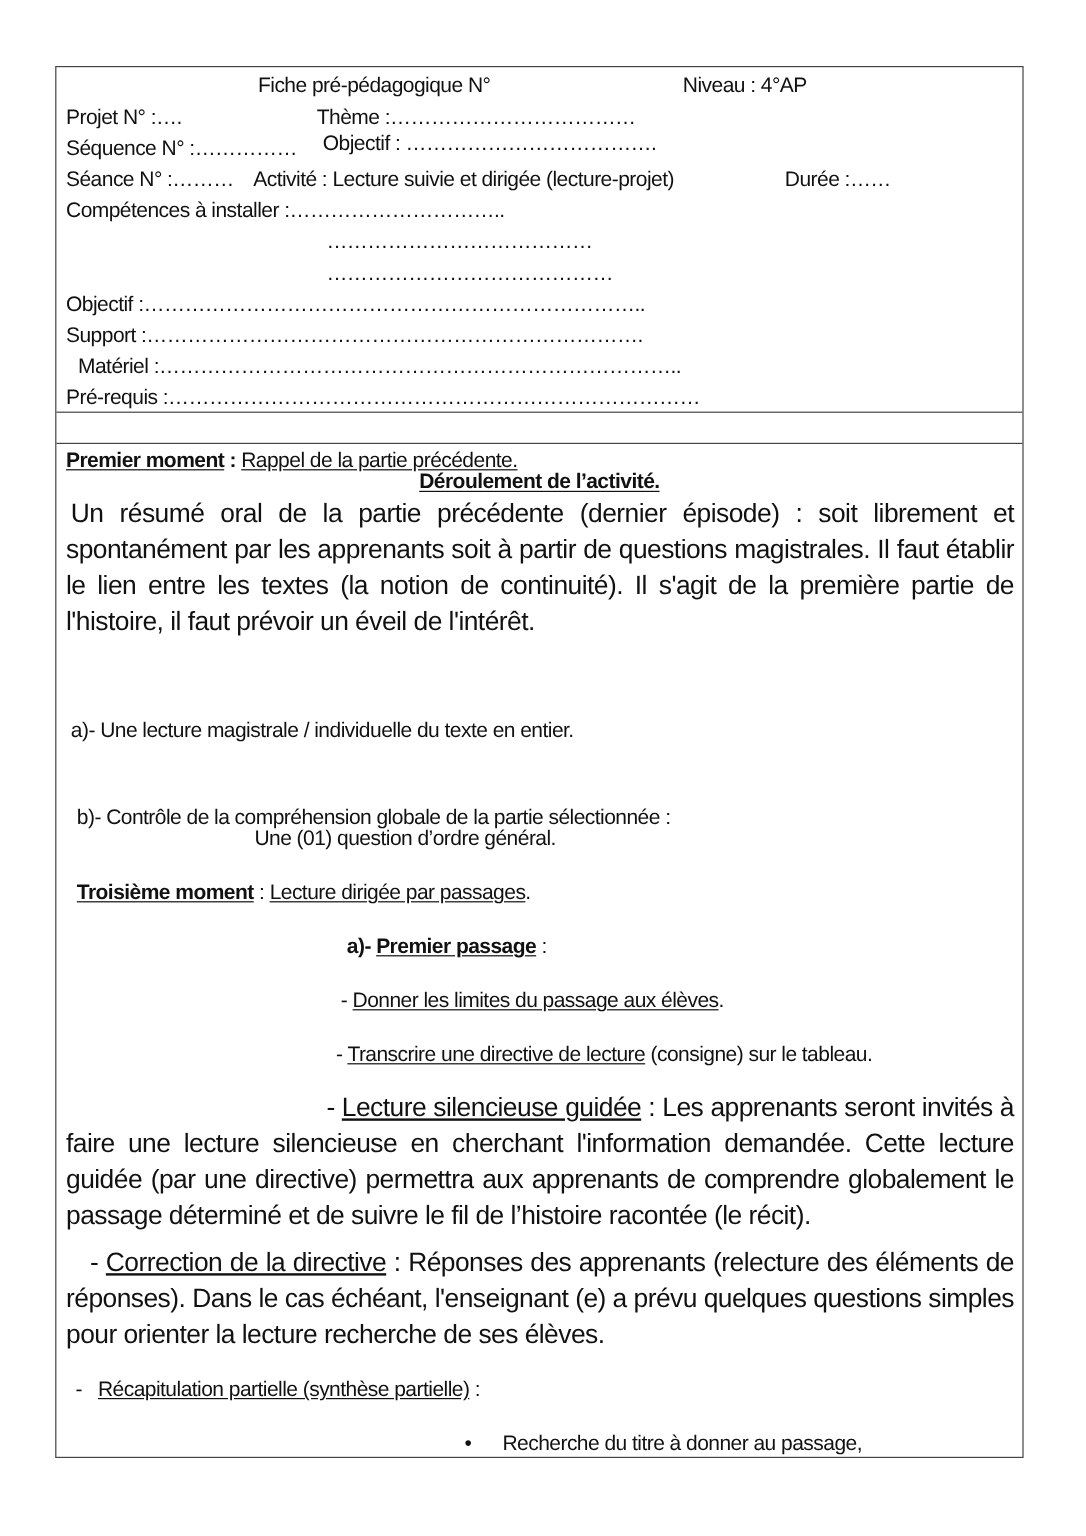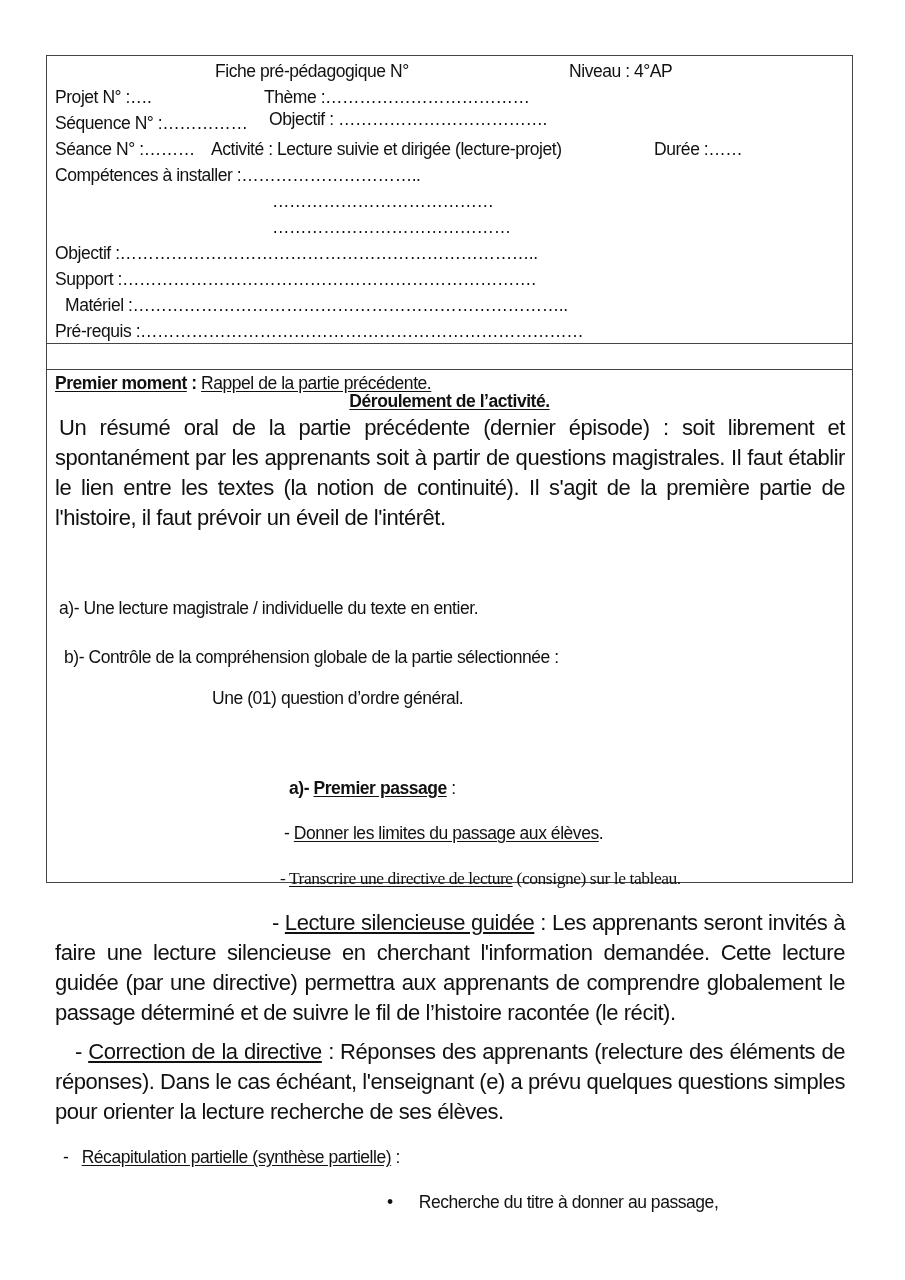--- a/index.html
+++ b/index.html
@@ -1,18 +1,18 @@
 <!DOCTYPE html>
 <html><head>
 <meta charset="utf-8">
 <style>
   html, body { margin: 0; padding: 0; background: #ffffff; }
   body { width: 905px; height: 1280px; position: relative; overflow: hidden;
          font-family: "Liberation Sans", sans-serif; color: #111; }
-  .sheet { position: absolute; left: 46px; top: 55px; width: 807px; height: 828px;
+  .sheet { position: absolute; left: 46px; top: 55px; width: 807px; height: 1160px;
            border: 1px solid #444; box-sizing: border-box; }
   .line { position: absolute; white-space: nowrap; font-size: 17.5px; line-height: 22px;
           letter-spacing: -0.45px; transform-origin: left center; }
   .hsep { position: absolute; left: 0; width: 100%; height: 0; border-top: 1px solid #444; }
   .u { text-decoration: underline; text-underline-offset: 2px; }
   .b { font-weight: bold; margin-top: 44px; }
   .just { position: absolute; left: 8px; width: 790px; font-size: 22px; line-height: 30px;
           text-align: justify; letter-spacing: -0.45px; }
 </style>
 </head>
@@ -47,33 +47,36 @@
   <div class="line b u" style="left:0; width:100%; text-align:center; top:290px;">Déroulement de l’activité.</div>
 
   <div class="hsep" style="top:313px;"></div>
 
   <div class="line" style="left:8px; top:316px;">
     <span class="b u">Premier moment</span><span class="b"> : </span><span class="u">Rappel de la partie précédente.</span>
   </div>
   <div class="just" style="top:357px; text-indent:4px;">Un résumé oral de la partie précédente (dernier épisode) : soit librement et spontanément par les apprenants soit à partir de questions magistrales. Il faut établir le lien entre les textes (la notion de continuité). Il s'agit de la première partie de l'histoire, il faut prévoir un éveil de l'intérêt.</div>
 
   <div class="line" style="left:12px; top:541px;">a)- Une lecture magistrale / individuelle du texte  en entier.</div>
-  <div class="line" style="left:17px; top:590px;">b)- Contrôle de la compréhension globale de la partie sélectionnée :</div>
+  <div class="line" style="left:17px; top:614px;">b)- Contrôle de la compréhension globale de la partie sélectionnée :</div>
   <div class="line" style="left:165px; top:631px;">Une (01) question d’ordre général.</div>
 
+  <div class="line" style="left:17px; top:676px;">
+    <span class="b u">Troisième moment</span><span> : </span><span class="u">Lecture dirigée par passages</span><span>.</span>
+  </div>
 
   <div class="line" style="left:242px; top:721px;">
     <span class="b">a)- </span><span class="b u">Premier passage</span><span> :</span>
   </div>
 
   <div class="line" style="left:237px; top:766px;">
     <span>- </span><span class="u">Donner les limites du passage aux élèves</span><span>.</span>
   </div>
 
-  <div class="line" style="left:233px; top:811px;font-family:Liberation Serif, serif;">
+  <div class="line" style="left:233px; top:811px;">
     <span>- </span><span class="u">Transcrire une directive de lecture</span><span> (consigne) sur le tableau.</span>
   </div>
 
   <div class="just" style="top:852px; text-indent:217px;"><span>- </span><span class="u">Lecture silencieuse guidée</span><span> : Les apprenants seront invités à faire une lecture silencieuse en cherchant l'information demandée. Cette lecture guidée (par une directive) permettra aux apprenants de comprendre globalement le passage déterminé et de suivre le fil de l’histoire racontée (le récit).</span></div>
 
   <div class="just" style="top:981px; text-indent:20px;"><span>- </span><span class="u">Correction de la directive</span><span> : Réponses des apprenants (relecture des éléments de réponses). Dans le cas échéant, l'enseignant (e)  a prévu quelques questions simples pour orienter la lecture recherche de ses élèves.</span></div>
 
   <div class="line" style="left:16px; top:1090px; white-space:pre;"><span>-   </span><span class="u">Récapitulation partielle (synthèse partielle)</span><span> :</span></div>
 
   <div class="line" style="left:340px; top:1135px;">

